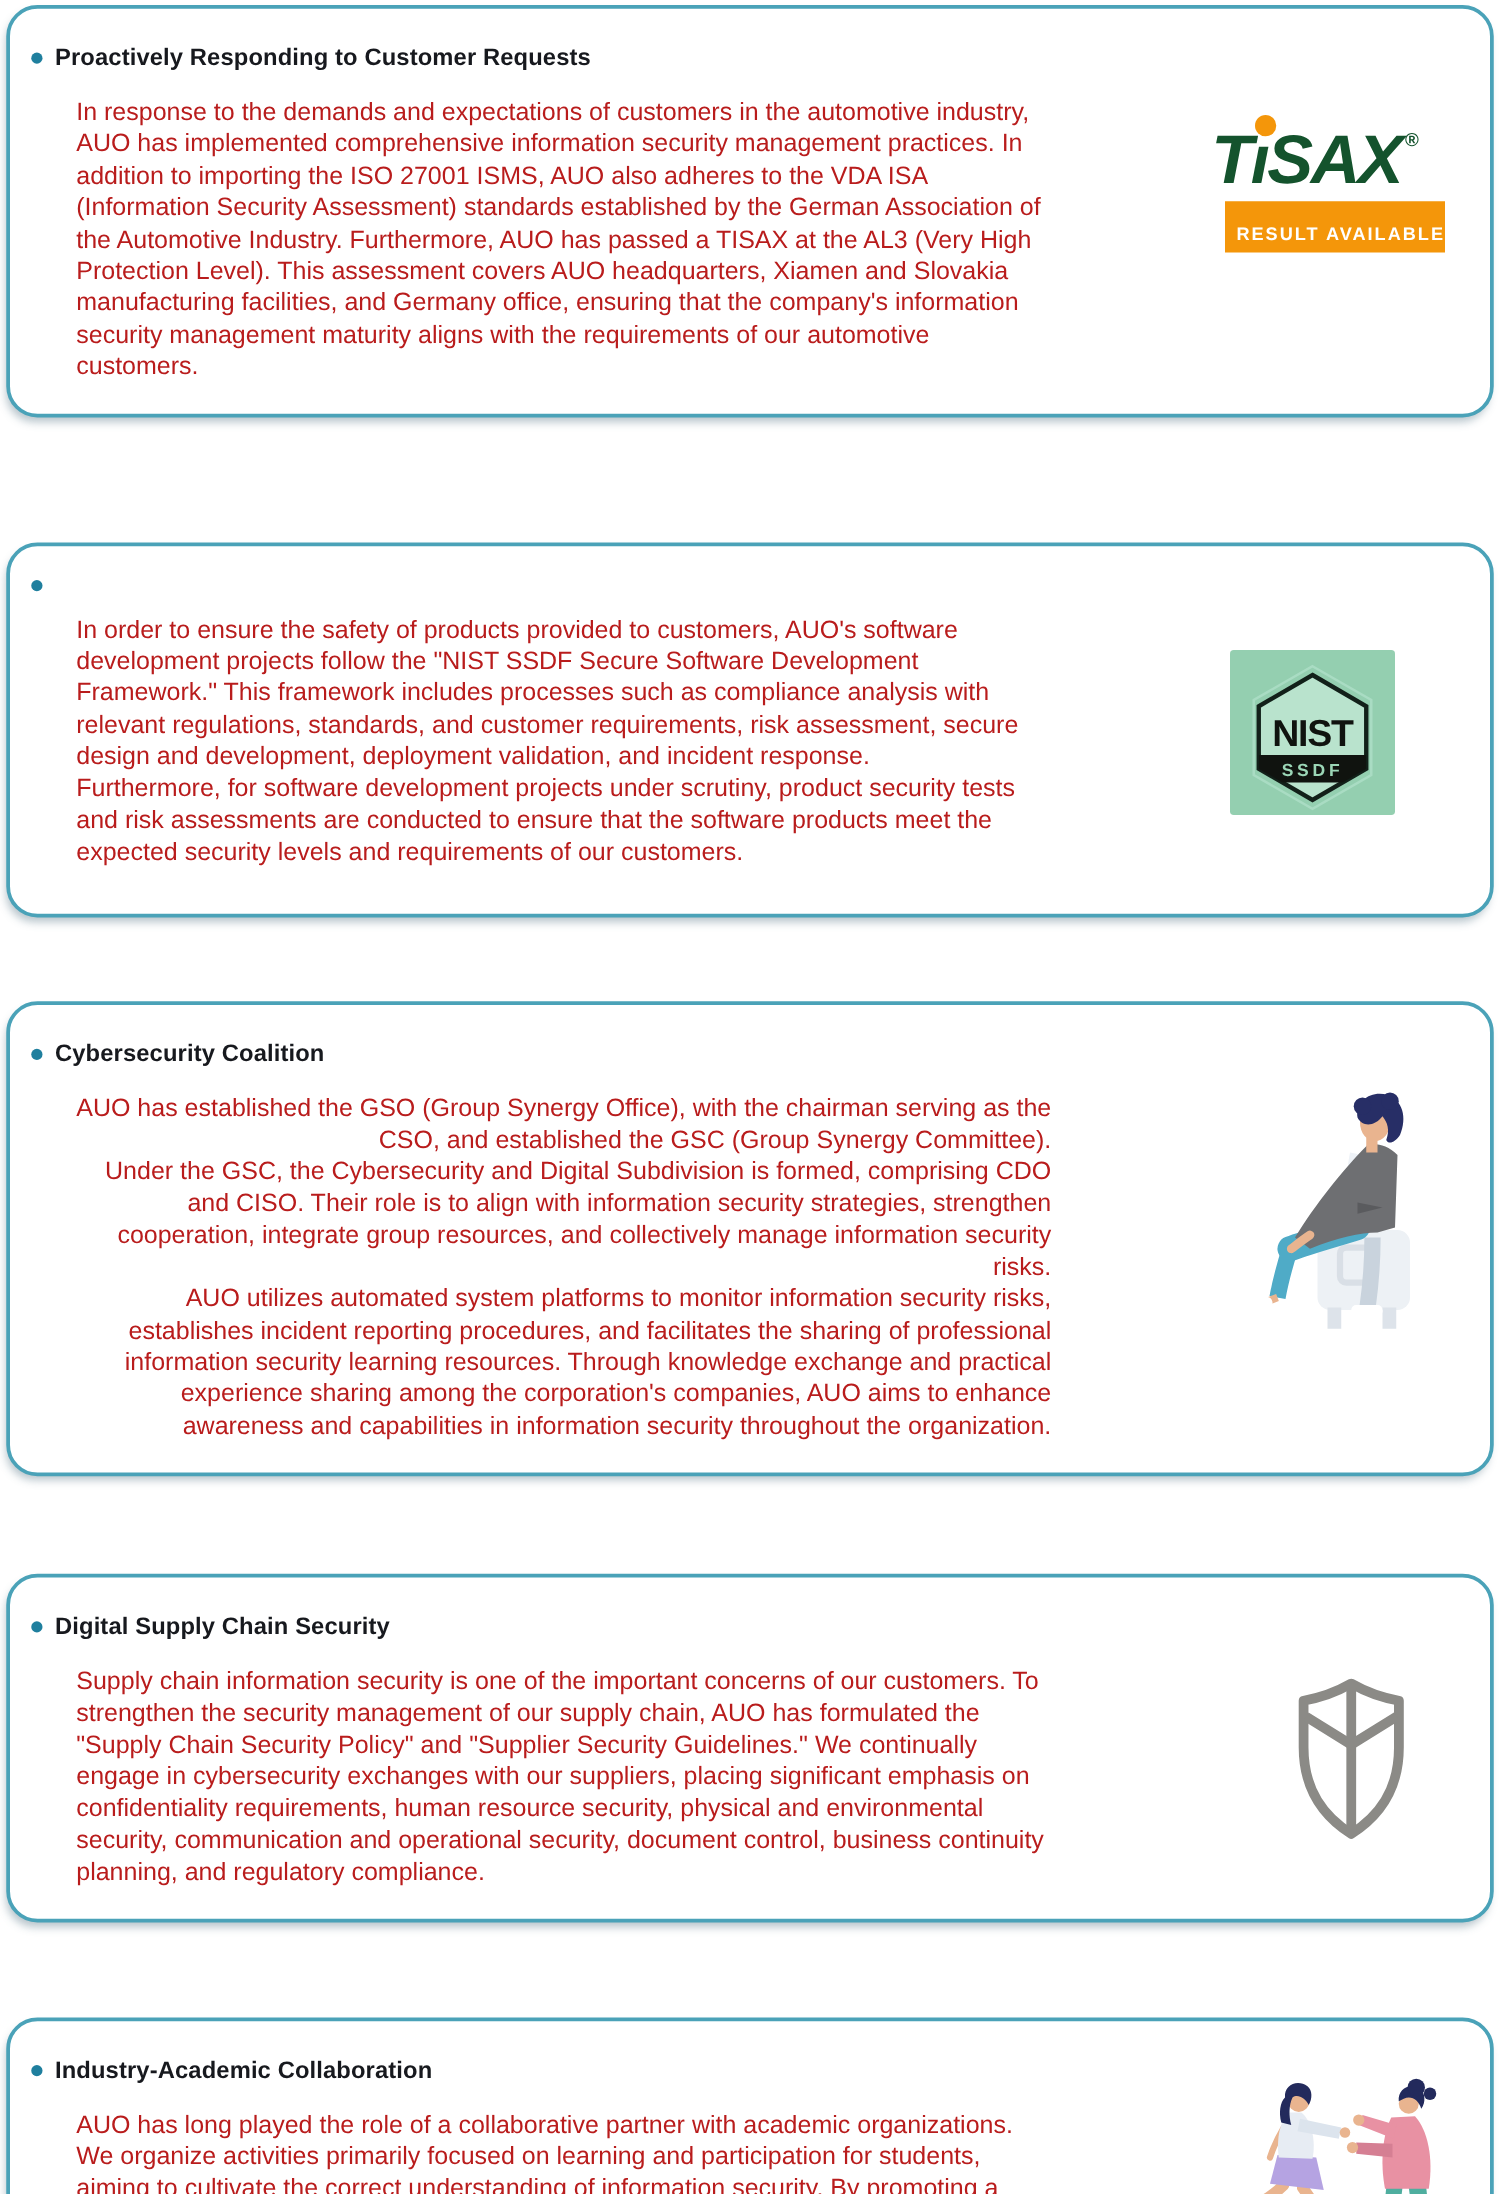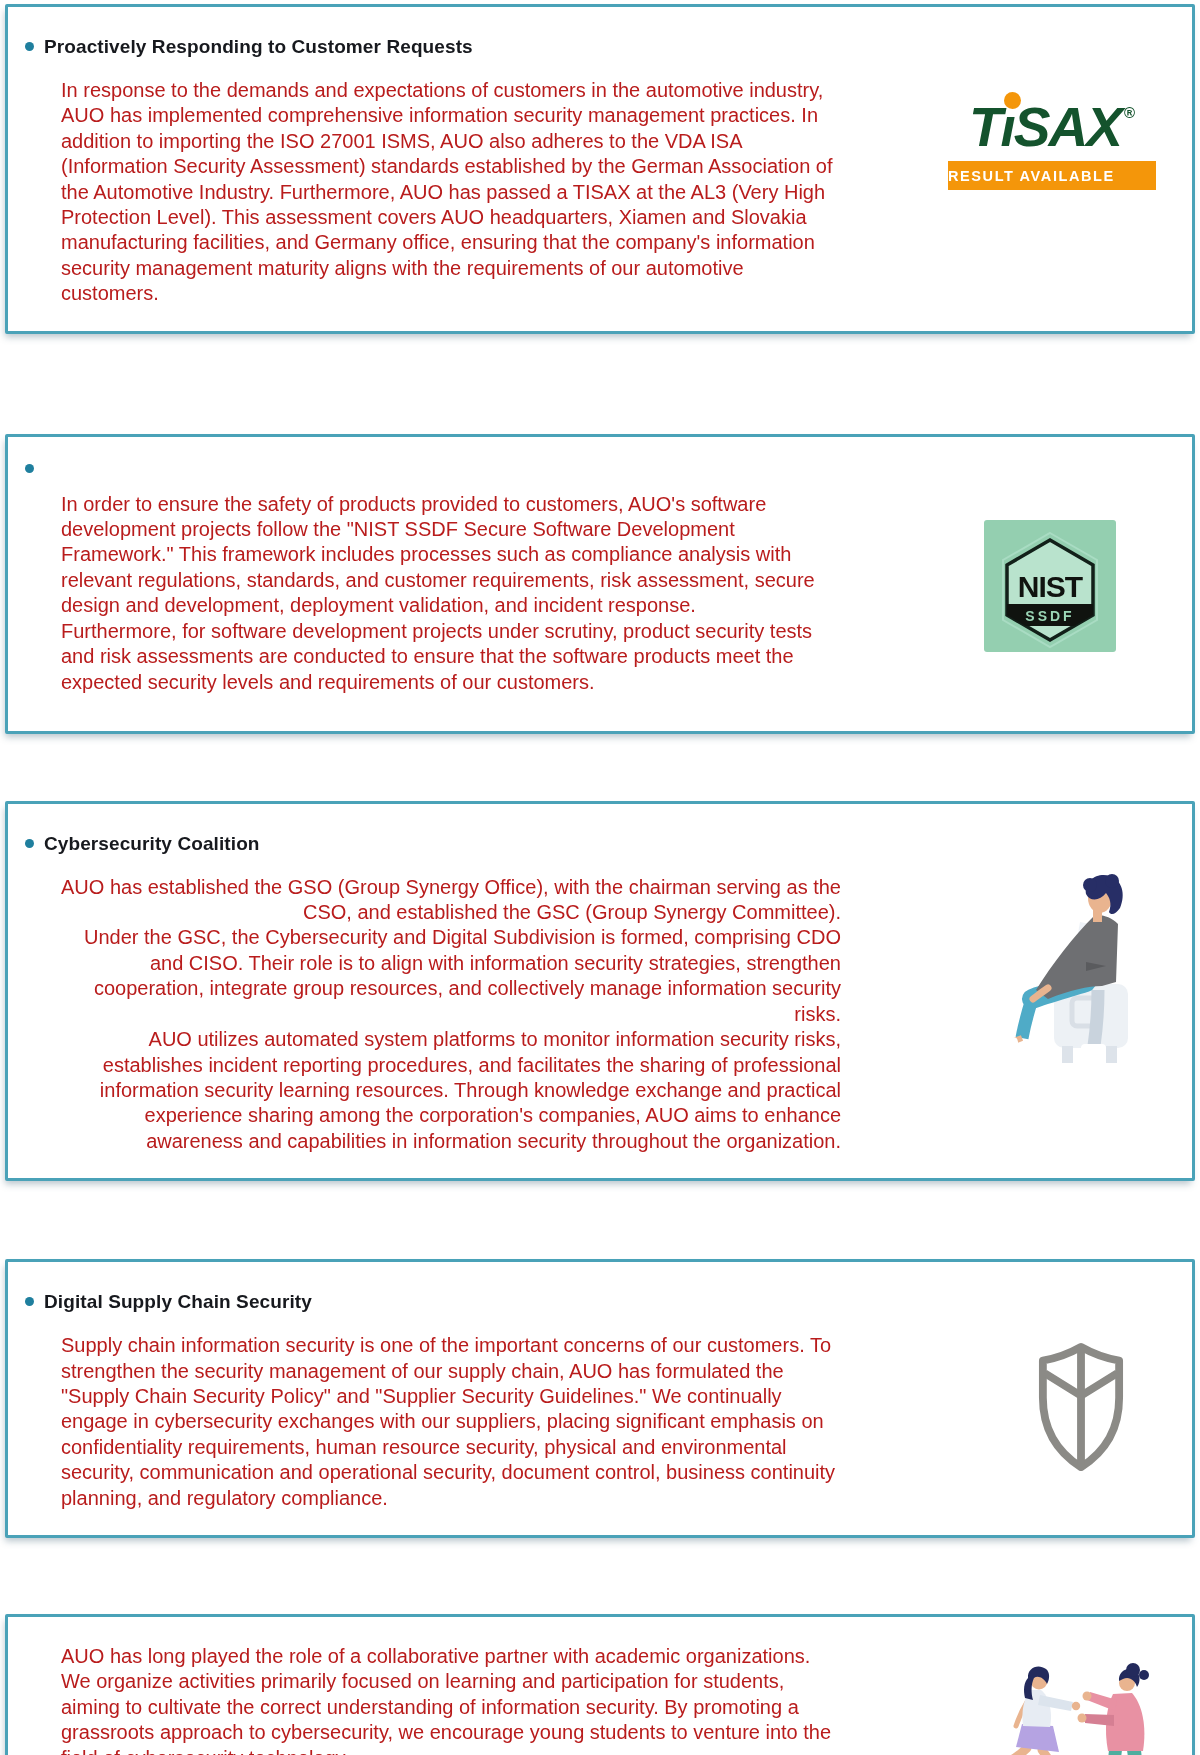--- a/index.html
+++ b/index.html
@@ -7,21 +7,21 @@
   body {
     width: 1200px;
     font-family: "Liberation Sans", sans-serif;
     -webkit-font-smoothing: antialiased;
   }
   .page { width: 1200px; padding: 4px 5px 0 5px; position: relative; }
 
   .card {
     position: relative;
     border: 3px solid #4aa2b8;
-    border-radius: 2px;
+    border-radius: 25px;
     background: #ffffff;
     padding: 27px 30px 24px 17px;
     box-shadow: -2px 5px 7px -2px rgba(96,125,139,0.45);
   }
   .card-1 { min-height: 264px; margin-bottom: 100px; }
   .card-2 { min-height: 300px; margin-bottom: 67px; }
   .card-3 { min-height: 350px; margin-bottom: 78px; text-align: right; }
   .card-4 { min-height: 267px; margin-bottom: 76px; }
   .card-5 { min-height: 236px; margin-bottom: 2px; }
 
@@ -63,23 +63,24 @@
     top: -7px; left: 3px;
   }
   .reg { font-size: 15px; font-style: normal; letter-spacing: 0; vertical-align: top; position: relative; top: 6px; margin-left: 3px; }
   .tisax-bar {
     margin-top: 4px;
     background: #f4960a;
     color: #ffffff;
     font-weight: bold;
     font-size: 14.5px;
     letter-spacing: 1.6px;
-    padding: 7px 0 6px 0;
-    text-align: left;
+    padding: 19px 0 6px 0;
+    text-align: right;
     white-space: nowrap;
+    margin-left: 32px;
   }
 
   
   .nist { top: 83px; right: 76px; width: 132px; height: 132px; }
 
   
   .sitting { top: 68px; right: 50px; }
 
   
   .shield { top: 80px; right: 66px; }
@@ -169,20 +170,24 @@
     </div>
     <p class="card-body">Supply chain information security is one of the important concerns of our customers. To strengthen the security management of our supply chain, AUO has formulated the "Supply Chain Security Policy" and "Supplier Security Guidelines." We continually engage in cybersecurity exchanges with our suppliers, placing significant emphasis on confidentiality requirements, human resource security, physical and environmental security, communication and operational security, document control, business continuity planning, and regulatory compliance.</p>
     <svg class="art shield" viewBox="0 0 92 134" width="90" height="131">
       <path d="M46,5 C60,13 73,17 85,19 L85,57 C85,93 68,114 46,128 C24,114 7,93 7,57 L7,19 C19,17 32,13 46,5 Z" fill="none" stroke="#8b8a86" stroke-width="8" stroke-linejoin="round"></path>
       <path d="M46,9 L46,125" stroke="#8b8a86" stroke-width="8"></path>
       <path d="M9,32 L46,55 L83,32" fill="none" stroke="#8b8a86" stroke-width="8"></path>
     </svg>
   </section>
 
   <section class="card card-5">
+    <div class="card-head">
+      <span class="bullet"></span>
+      <h2 class="card-title">Industry-Academic Collaboration</h2>
+    </div>
     <p class="card-body">AUO has long played the role of a collaborative partner with academic organizations. We organize activities primarily focused on learning and participation for students, aiming to cultivate the correct understanding of information security. By promoting a grassroots approach to cybersecurity, we encourage young students to venture into the field of cybersecurity technology.</p>
     <svg class="art students" viewBox="0 0 190 165" width="190" height="165">
 
       <g>
         <path d="M47,86 C38,95 28,101 18,104" stroke="#e9b48f" stroke-width="9" fill="none" stroke-linecap="round"></path>
         <rect x="3" y="98" width="18" height="8" rx="4" fill="#ffffff" transform="rotate(-14 12 102)"></rect>
         <path d="M62,88 C72,102 80,114 88,126" stroke="#e9b48f" stroke-width="9" fill="none" stroke-linecap="round"></path>
         <rect x="83" y="123" width="21" height="8" rx="4" fill="#ffffff" transform="rotate(18 93 127)"></rect>
         <path d="M47,40 C41,50 38,58 36,64" stroke="#e9b48f" stroke-width="5" fill="none" stroke-linecap="round"></path>
         <polygon points="42,62 73,64 79,90 36,85" fill="#b5a3e2"></polygon>

